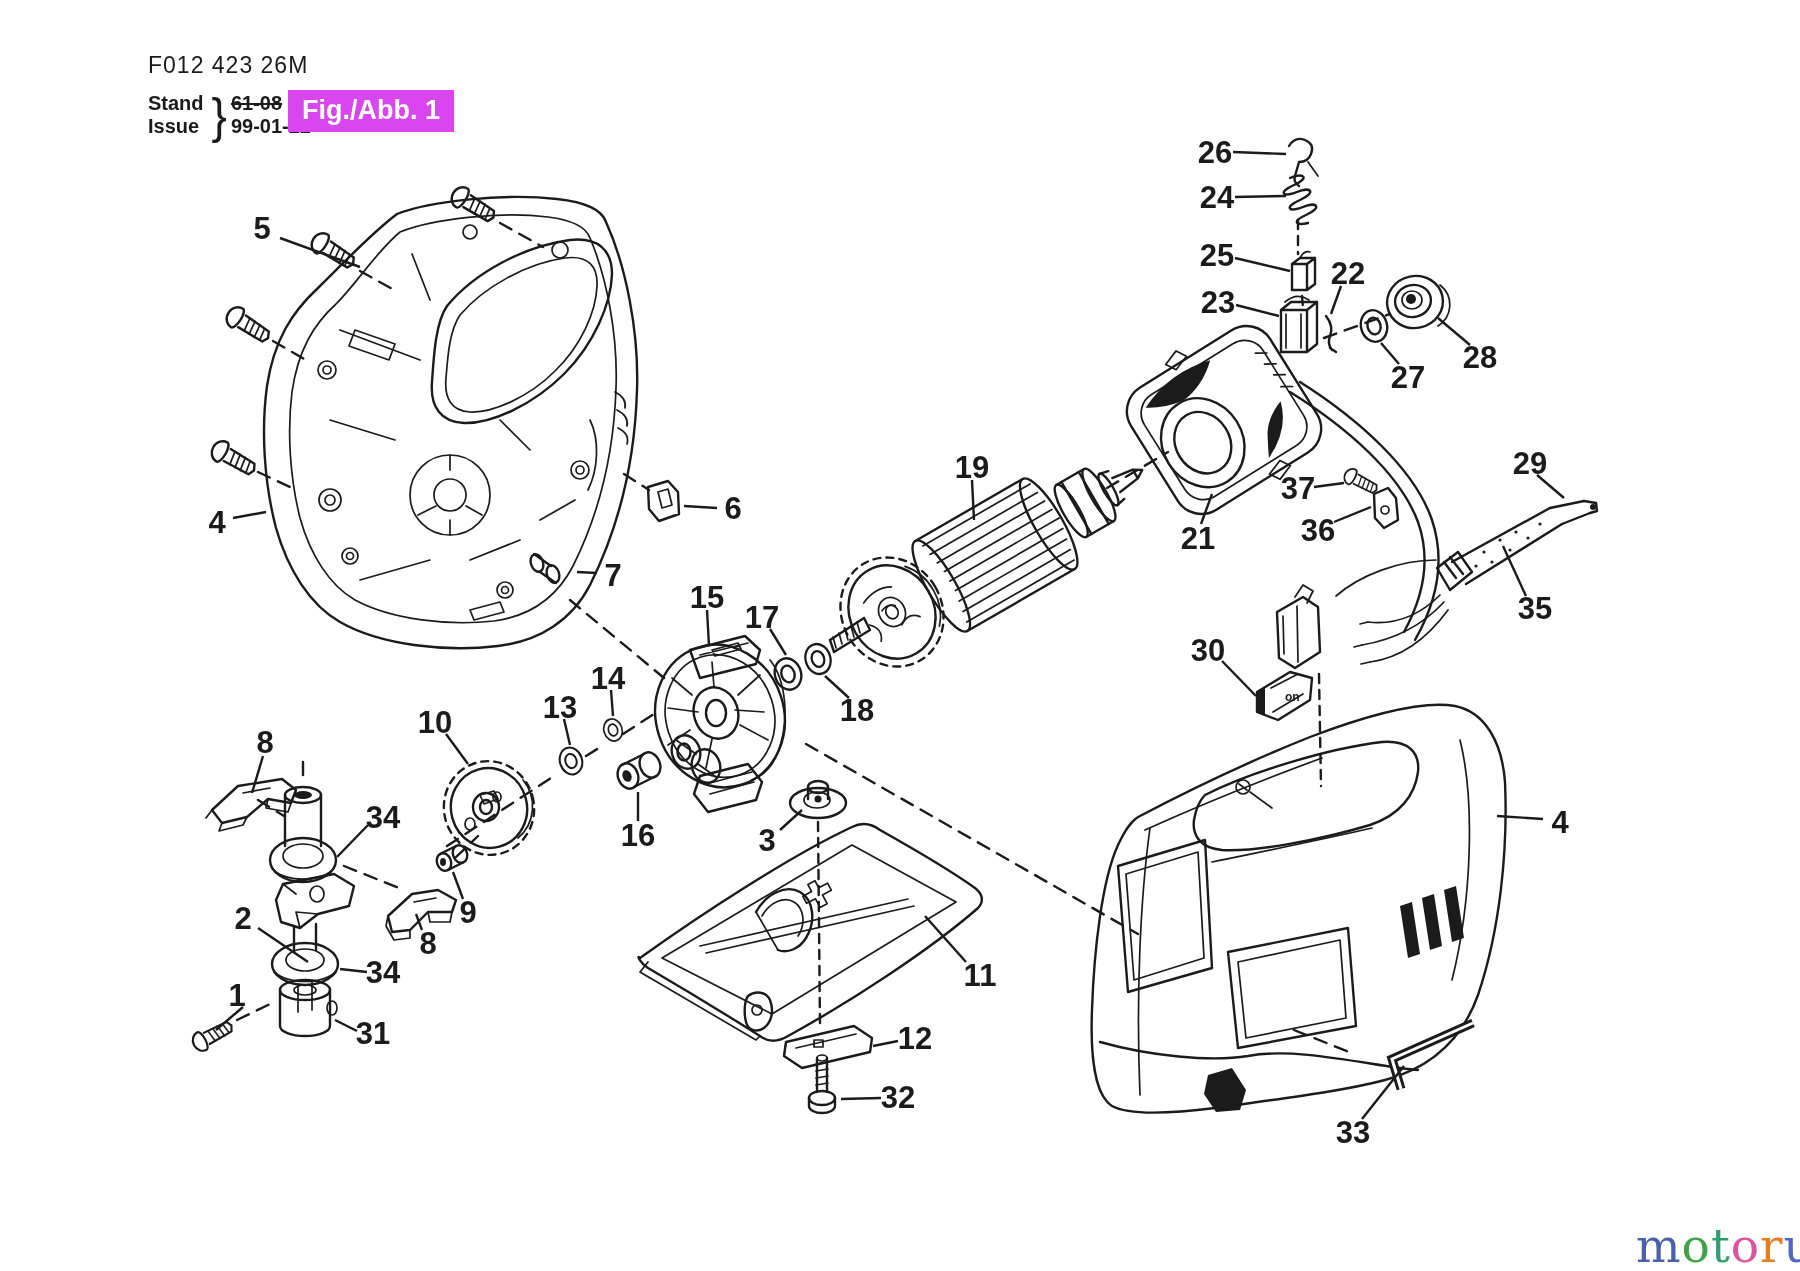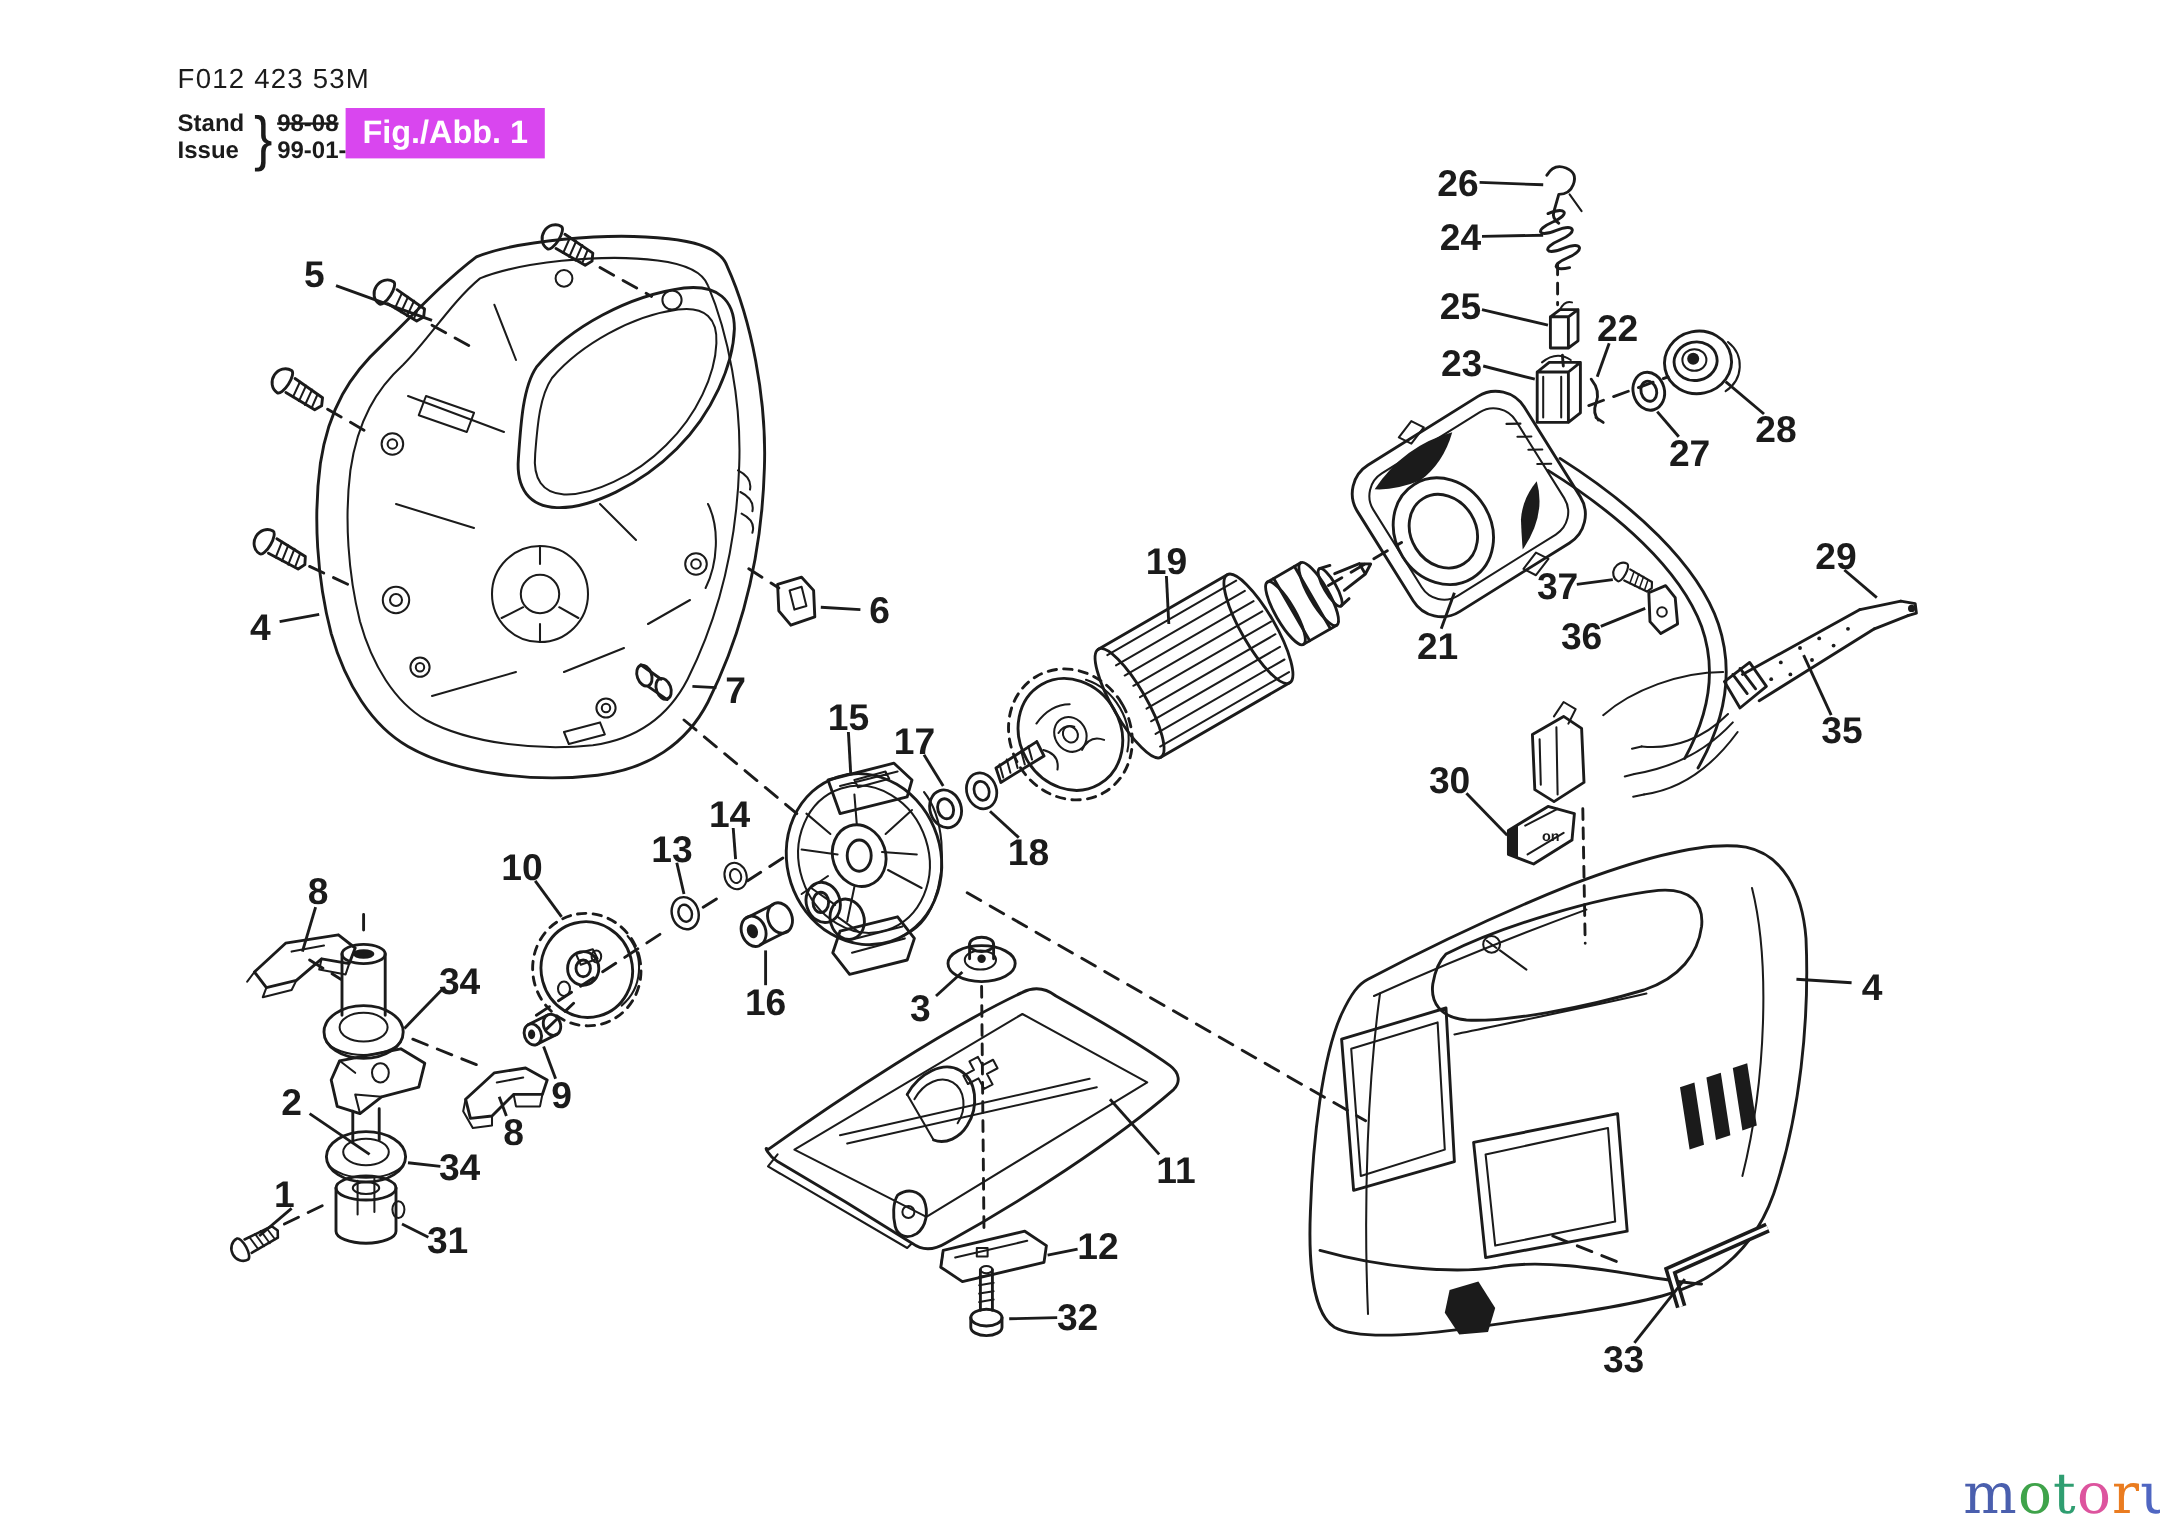--- a/index.html
+++ b/index.html
@@ -25,29 +25,29 @@
   .dash2{stroke-dasharray:9 7;}
   .lbl{font-family:"Liberation Sans",sans-serif;font-size:31px;font-weight:bold;fill:#1b1b1b;}
   .leader{stroke:#1b1b1b;stroke-width:2.4;fill:none;}
   .mark{font-family:"Liberation Sans",sans-serif;font-size:12px;font-weight:bold;fill:#1b1b1b;}
 </style>
 </head>
 <body>
 
 <div id="page">
 
-  <div id="part-code">F012 423 53M</div>
+  <div id="part-code">F012 423 26M</div>
   <div id="stand-issue">
     <div class="si-col">
       <span>Stand</span>
       <span>Issue</span>
     </div>
     <span class="si-brace">}</span>
     <div class="si-col">
-      <span class="si-val-struck">98-08</span>
+      <span class="si-val-struck">61-08</span>
       <span>99-01-22</span>
     </div>
   </div>
   <div id="fig-box">Fig./Abb. 1</div>
 
   <svg width="1800" height="1271" viewBox="0 0 1800 1271">
     <defs>
       <g id="screw">
         <path class="ink" d="M 0,-11 A 10,11 0 1 0 0,11 A 4,11 0 1 0 0,-11"></path>
         <path class="ink" d="M 6,-7 L 34,-6 L 37,0 L 34,6 L 6,7"></path>

